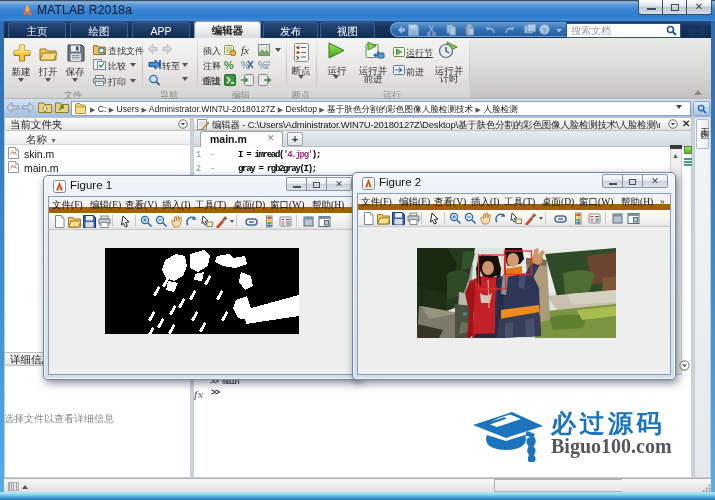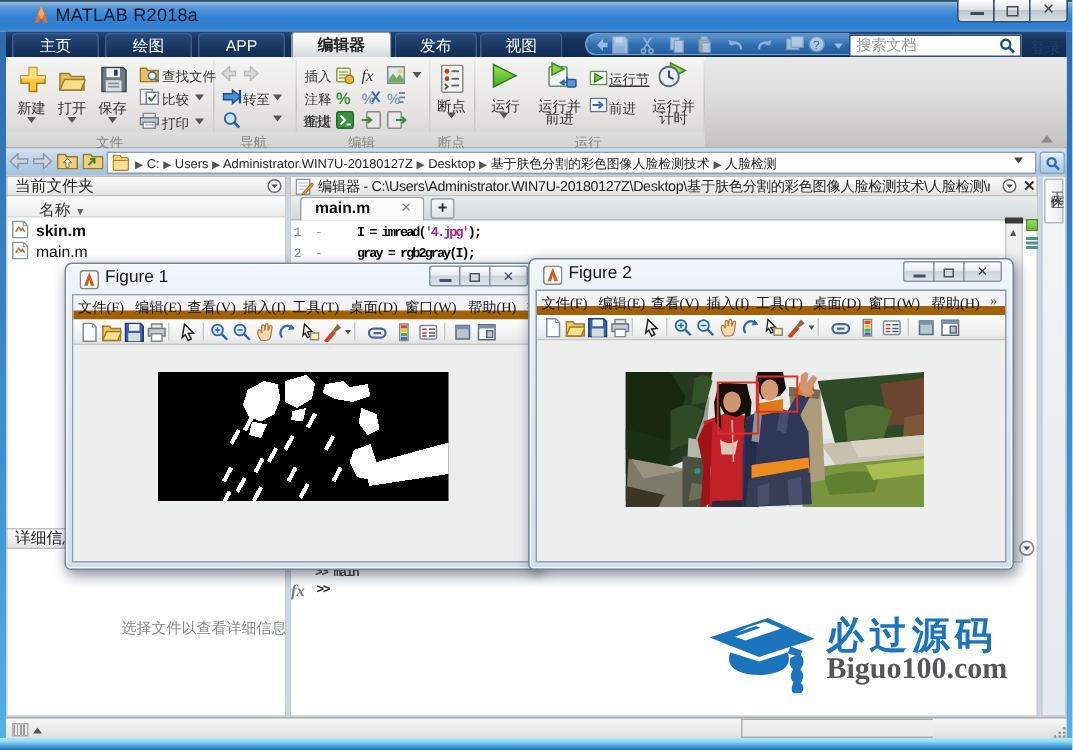--- a/index.html
+++ b/index.html
@@ -335,29 +335,29 @@
     <circle cx="5" cy="5" r="4.2" fill="#fff" stroke="#666" stroke-width="1"></circle>
     <path d="M2.8 4l2.2 2.4L7.2 4z" fill="#444"></path>
   </svg>
 <div class="abs" style="left:5px;top:131px;width:185px;height:14px;background:linear-gradient(180deg,#fcfcfc,#ededed);border-bottom:1px solid #d8d8d8;"></div>
 <div class="abs" style="left:26px;top:132.5px;font-size:10.5px;color:#333;">名称 <span style="font-size:7px;color:#666;">▼</span></div>
 <svg class="abs" style="left:8px;top:147px" width="11" height="12" viewBox="0 0 11 12">
     <path d="M0.5 0.5h7l3 3v8h-10z" fill="#fff" stroke="#8a98a6"></path>
     <path d="M7.5 0.5v3h3z" fill="#dce4ea" stroke="#8a98a6" stroke-width=".7"></path>
     <path d="M2.5 7.5l2-3 1.5 2 1-1.3 1.5 2.3" stroke="#d06a1f" stroke-width="1" fill="none"></path>
   </svg>
-<div class="abs" style="left:24px;top:147.5px;font-size:10.5px;color:#111;font-weight:bold;">skin.m</div>
+<div class="abs" style="left:24px;top:147.5px;font-size:10.5px;color:#111;">skin.m</div>
 <svg class="abs" style="left:8px;top:161px" width="11" height="12" viewBox="0 0 11 12">
     <path d="M0.5 0.5h7l3 3v8h-10z" fill="#fff" stroke="#8a98a6"></path>
     <path d="M7.5 0.5v3h3z" fill="#dce4ea" stroke="#8a98a6" stroke-width=".7"></path>
     <path d="M2.5 7.5l2-3 1.5 2 1-1.3 1.5 2.3" stroke="#d06a1f" stroke-width="1" fill="none"></path>
   </svg>
 <div class="abs" style="left:24px;top:161.5px;font-size:10.5px;color:#111;">main.m</div>
 <div class="phead abs" style="left:4px;top:352px;width:187px;padding-left:5px;">详细信息</div>
-<div class="abs" style="left:4px;top:412px;width:187px;text-align:right;font-size:10px;color:#888;">选择文件以查看详细信息</div>
+<div class="abs" style="left:4px;top:412px;width:187px;text-align:left;font-size:10px;color:#888;">选择文件以查看详细信息</div>
 <div id="editor" class="abs"></div>
 
 <div class="phead abs" style="left:193px;top:117px;width:499px;padding-left:18px;font-size:9.5px;line-height:14px;letter-spacing:-0.2px;"><span style="display:inline-block;width:448px;overflow:hidden;white-space:nowrap;">编辑器 - C:\Users\Administrator.WIN7U-20180127Z\Desktop\基于肤色分割的彩色图像人脸检测技术\人脸检测\mai...</span></div>
 <svg class="abs" style="left:197px;top:119px" width="12" height="11" viewBox="0 0 12 11">
     <rect x="0.5" y="0.5" width="9" height="10" fill="#fff" stroke="#8a98a6"></rect>
     <path d="M2 3h6M2 5h6M2 7h4" stroke="#b0b8c0" stroke-width=".8"></path>
     <path d="M5 9.5L11 3l1 1-6 6.5-1.8.6z" fill="#e8a84a" stroke="#9a6a1a" stroke-width=".7"></path>
   </svg>
 <svg class="abs" style="left:668px;top:119px" width="10" height="10" viewBox="0 0 10 10">
     <circle cx="5" cy="5" r="4.2" fill="#fff" stroke="#666" stroke-width="1"></circle>

